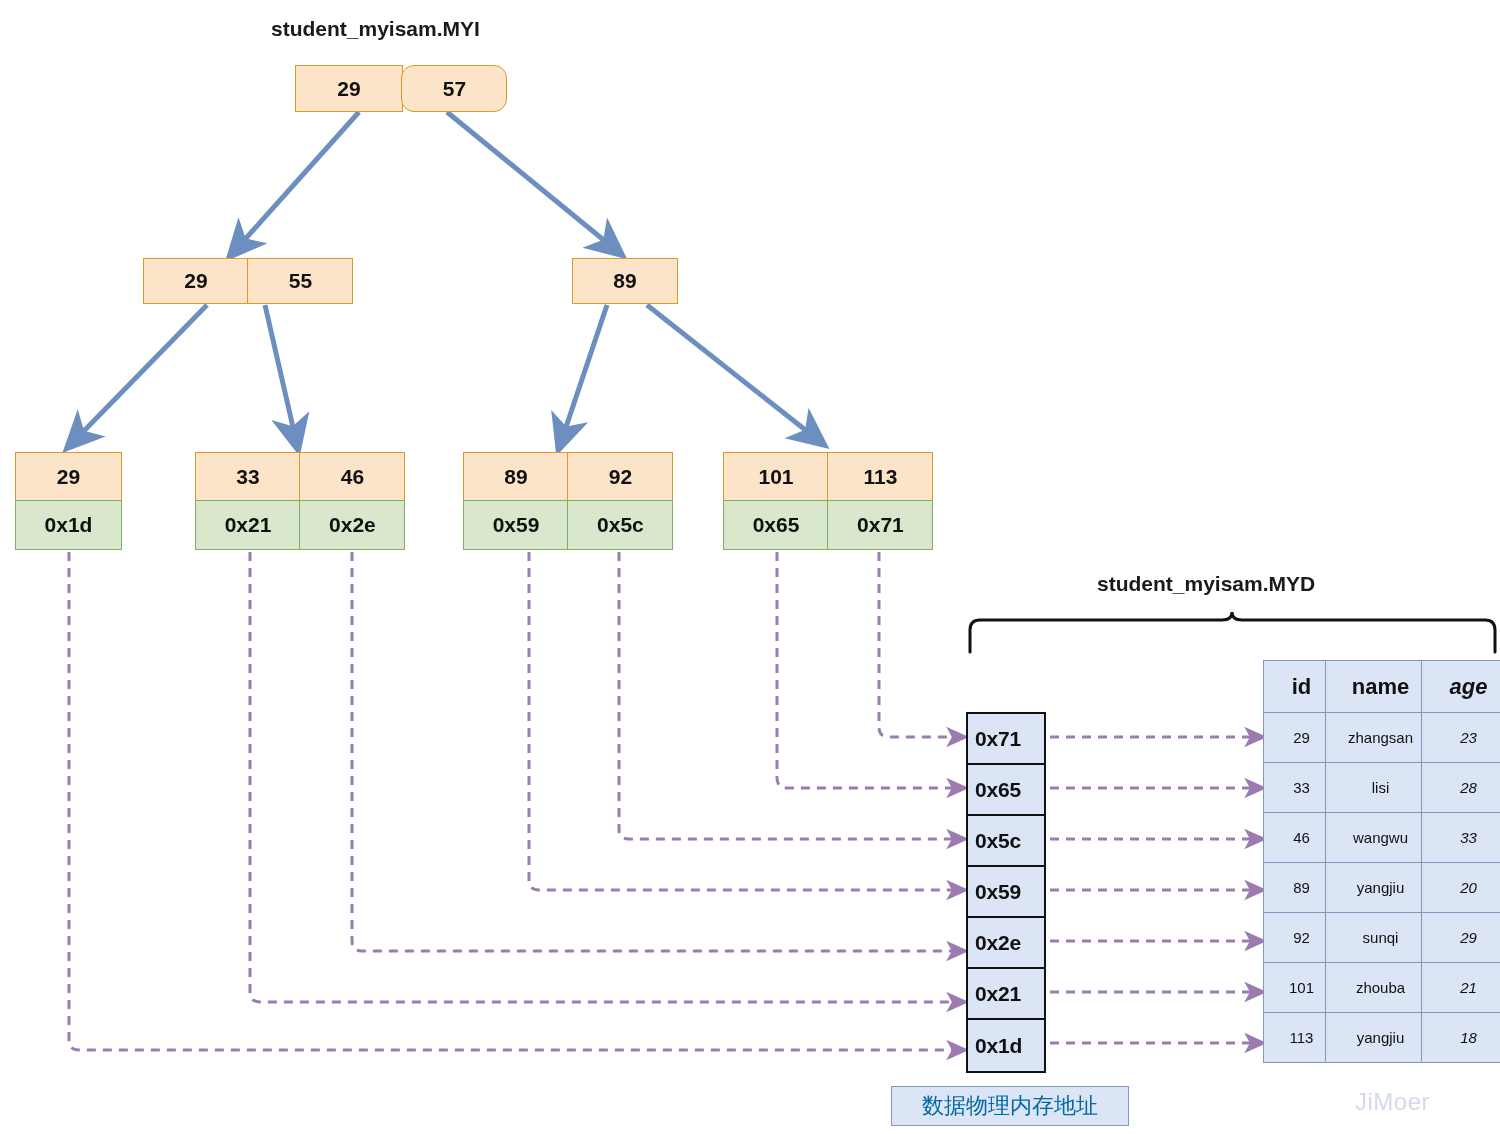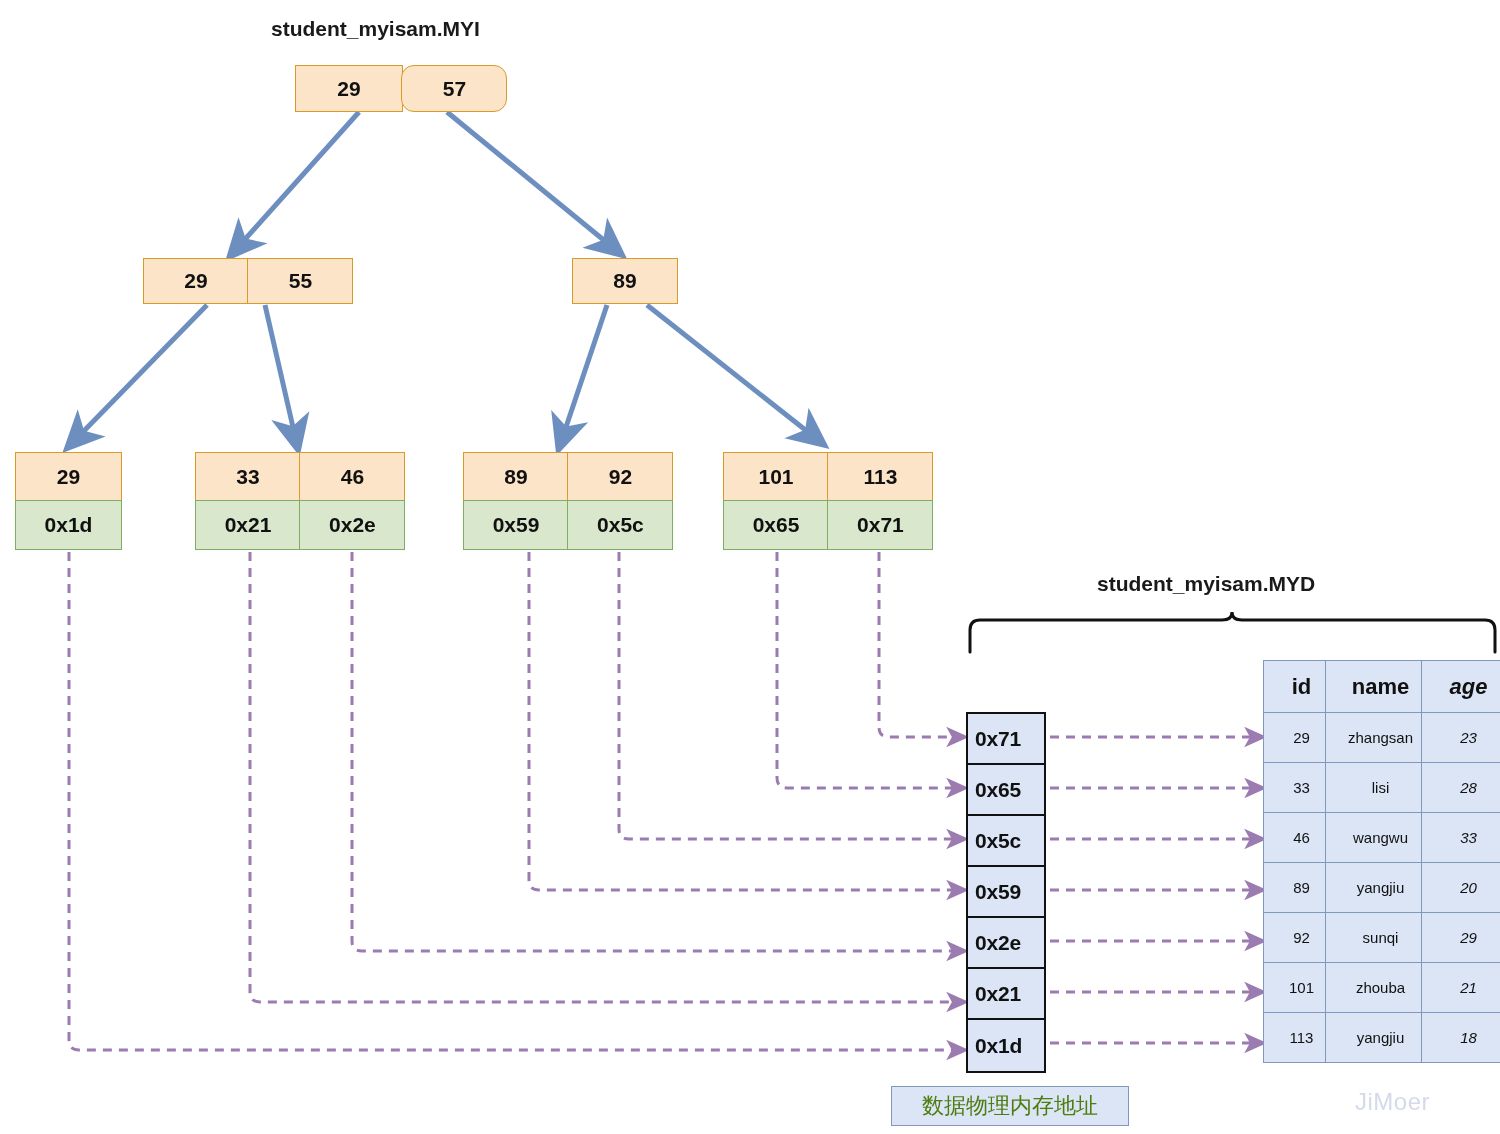--- a/index.html
+++ b/index.html
@@ -34,21 +34,21 @@
   .dtable td,.dtable th{border:1.5px solid #8098c0;background:#dbe5f5;
         text-align:center;color:#111;box-sizing:border-box;padding-left:15px;}
   .dtable th{height:52px;font-weight:bold;font-size:22px;}
   .dtable td{height:50px;font-weight:normal;font-size:15px;}
   .c-id{width:62px;} .c-name{width:96px;} .c-age{width:80px;font-style:italic;}
 
   
   .caption{position:absolute;left:884px;top:1086px;width:238px;height:40px;
            background:#dbe5f5;border:1.6px solid #8098c0;box-sizing:border-box;
            display:flex;align-items:center;justify-content:center;
-           font-size:22px;color:#4d7c0f;font-family:"DejaVu Sans",sans-serif;}
+           font-size:22px;color:#0369a1;font-family:"DejaVu Sans",sans-serif;}
   .wmark{position:absolute;left:1348px;top:1088px;font-size:24px;color:#d5daea;
          font-weight:normal;letter-spacing:0.5px;}
 </style>
 </head>
 <body>
 
 <div id="stage">
 
   <svg class="layer">
     <defs>

